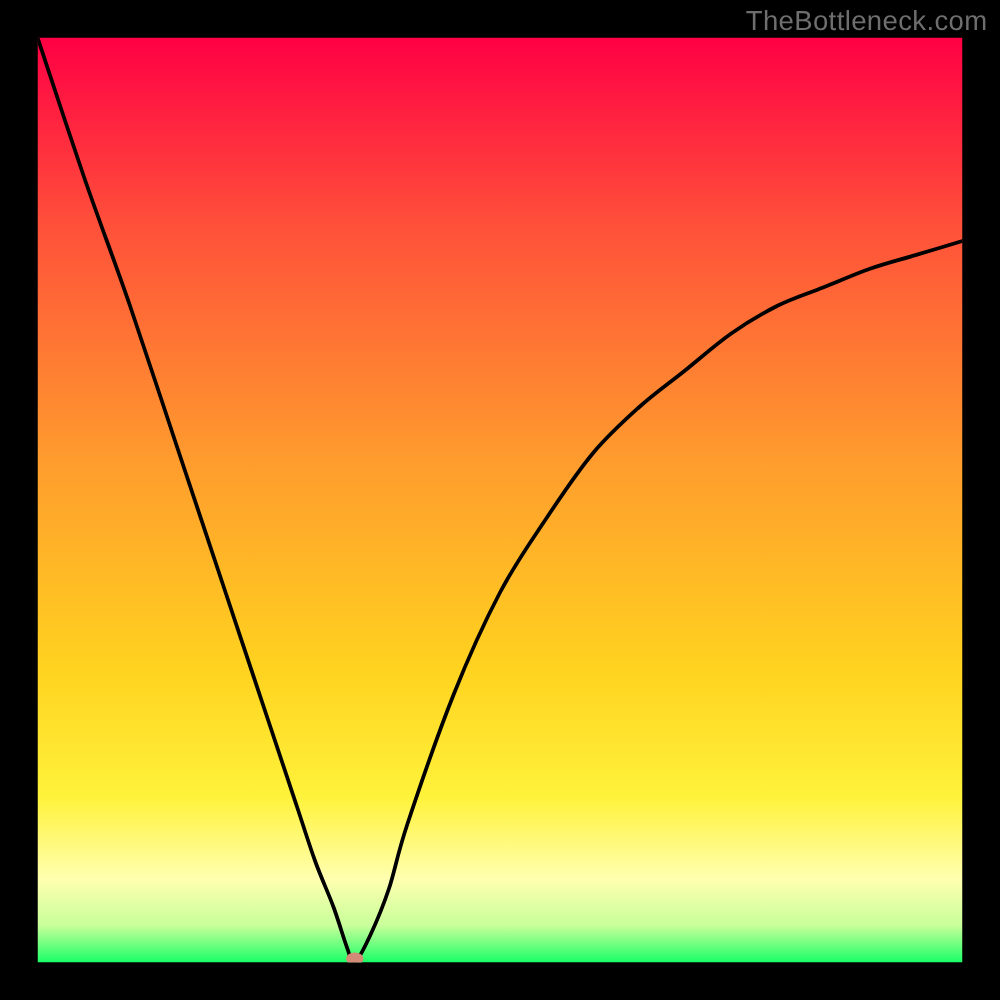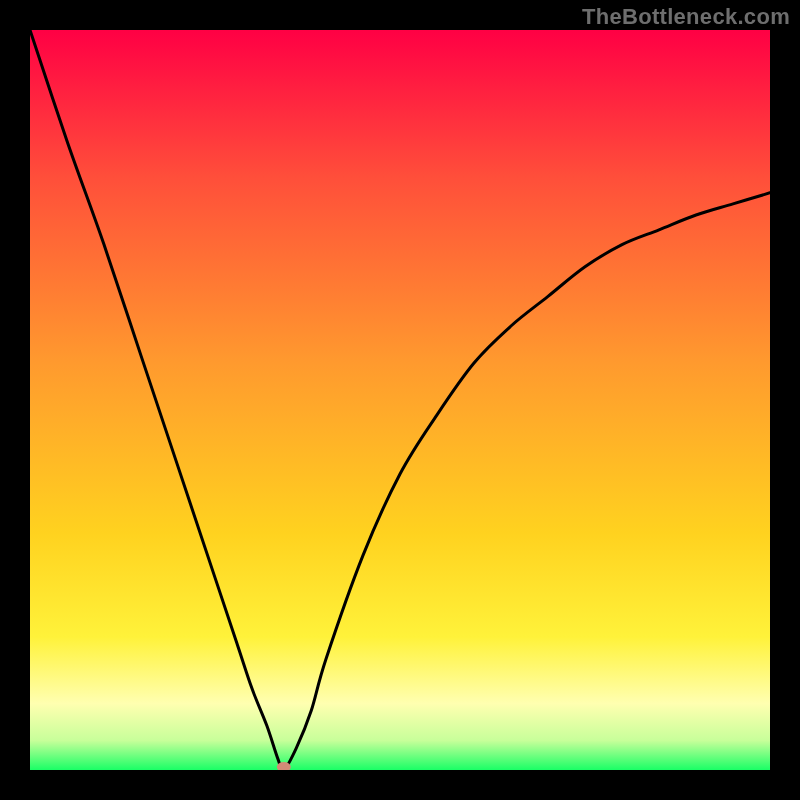--- a/index.html
+++ b/index.html
@@ -18,21 +18,21 @@
     width: 800px;
     height: 800px;
     background: #000000;
   }
   .watermark {
     position: absolute;
     top: 4px;
     right: 10px;
     color: #6e6e6e;
     font-size: 22px;
-    font-weight: 700;
+    font-weight: 400;
     letter-spacing: 0.3px;
   }
   svg.plot {
     position: absolute;
     left: 30px;
     top: 30px;
     width: 740px;
     height: 740px;
     display: block;
   }

